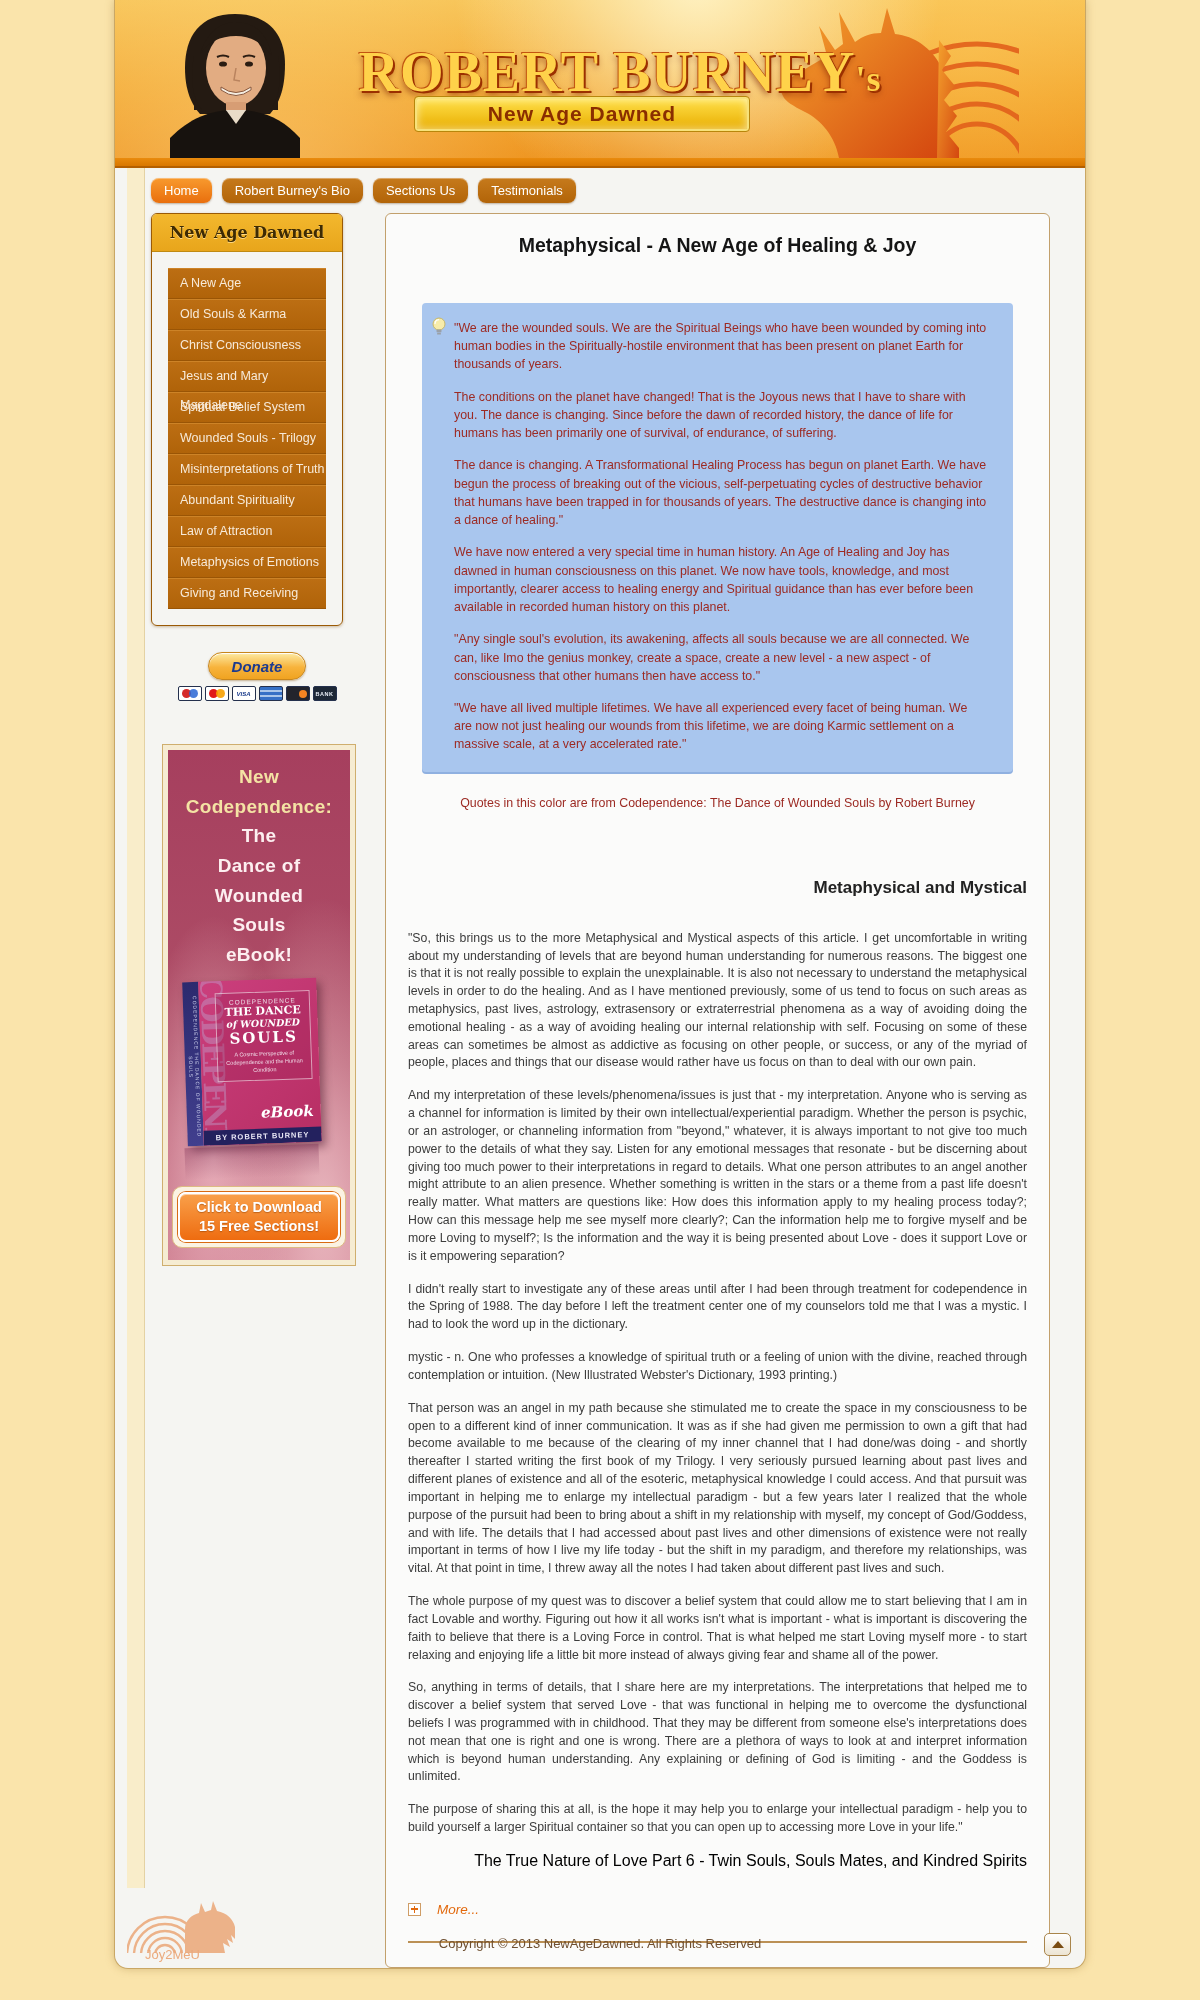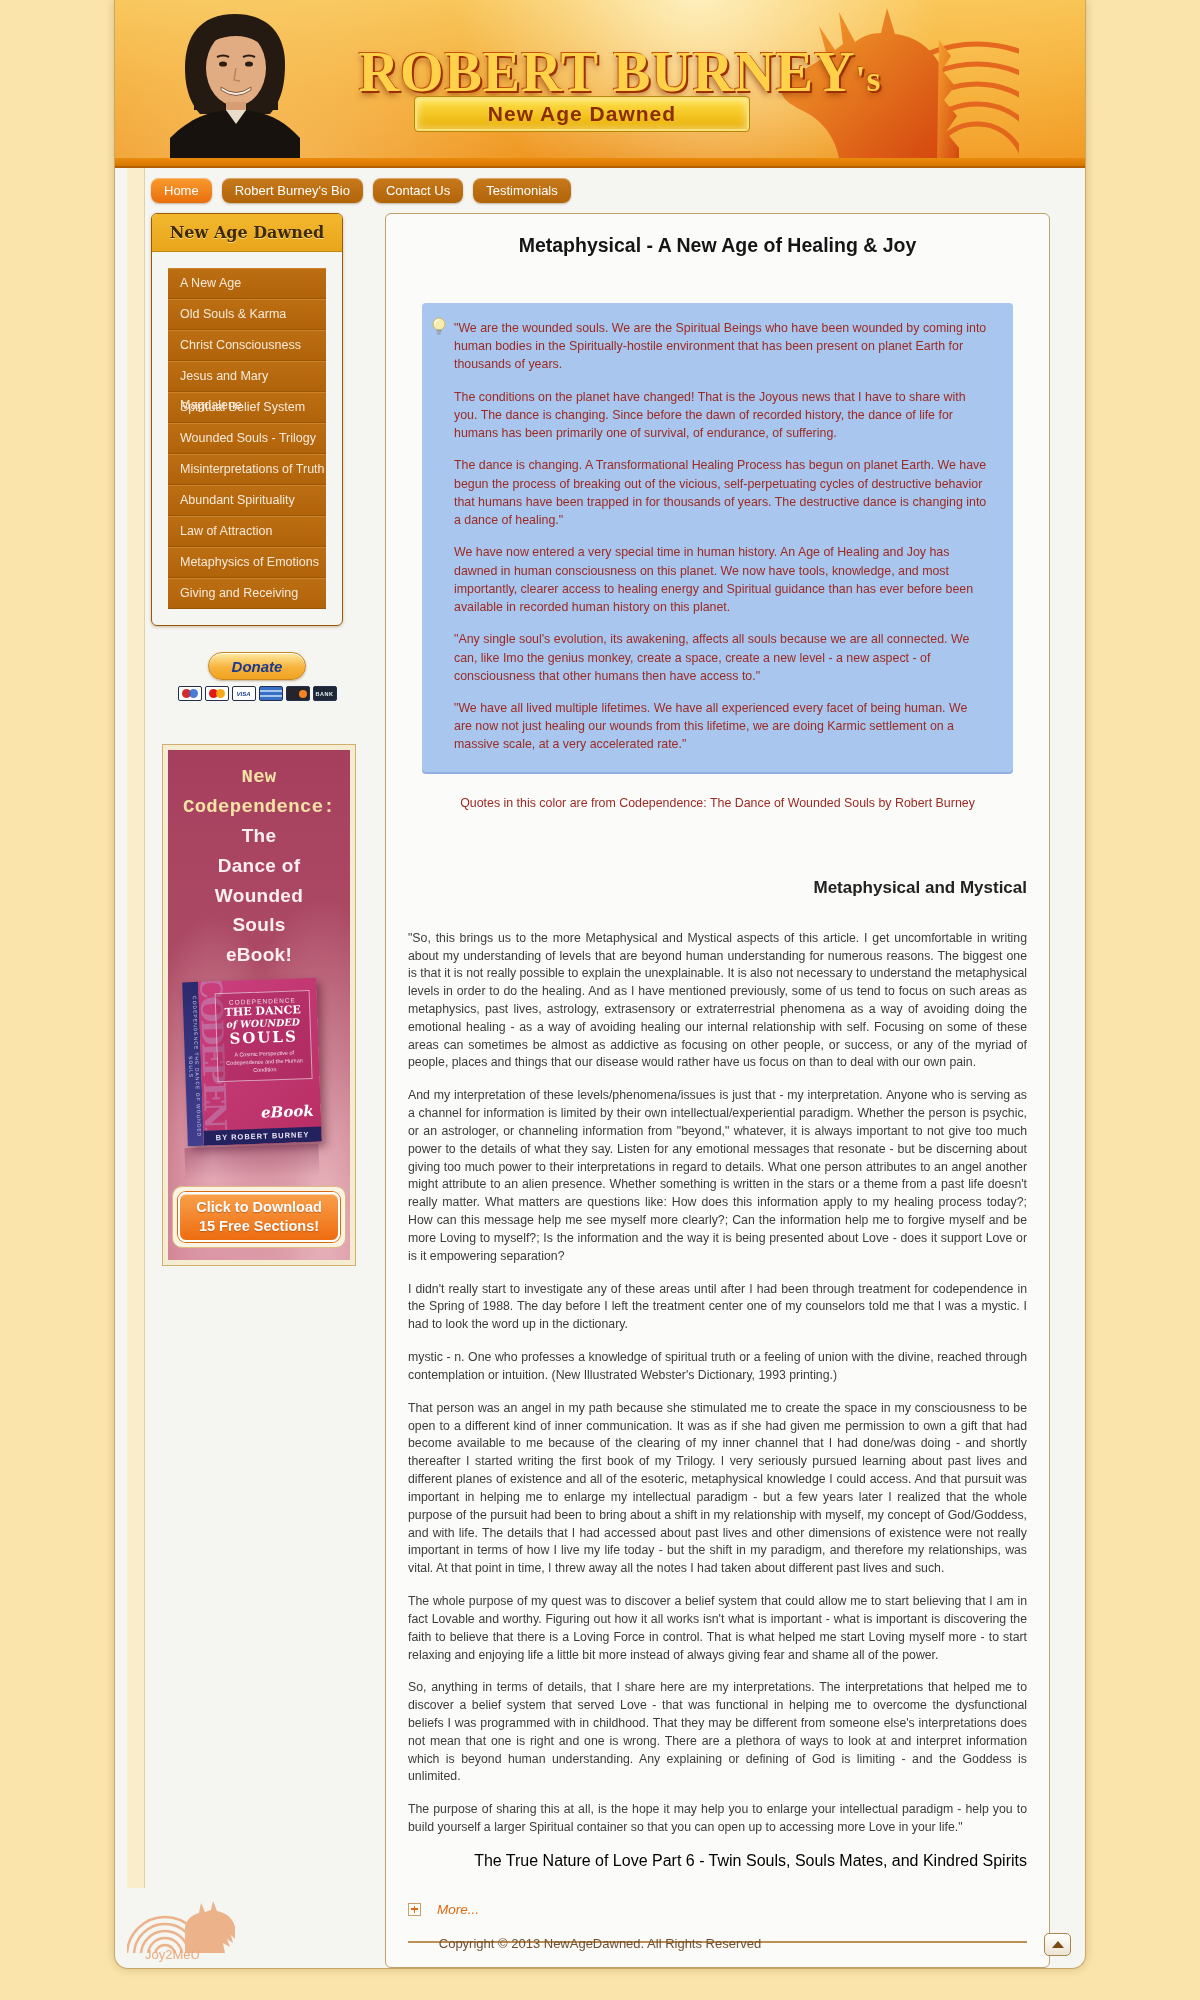--- a/index.html
+++ b/index.html
@@ -63,21 +63,21 @@
   .card-bank-icon::after{content:"BANK";position:absolute;inset:0;display:flex;align-items:center;justify-content:center;
     color:#e8edf5;font-size:5.5px;font-weight:bold;letter-spacing:.5px;}
   
   .promo{width:182px;margin:44px 0 0 12px;border:5px solid #f6ecd2;outline:1px solid #cfae6e;cursor:pointer;
     padding:10px 0 12px;text-align:center;
     background:
       radial-gradient(ellipse at 25% 80%, rgba(238,185,195,.85), transparent 42%),
       radial-gradient(ellipse at 85% 90%, rgba(242,200,205,.8), transparent 48%),
       linear-gradient(#a63f5e,#af5068 62%,#c97588);}
   .promo-line{margin:5px 0;font-size:19px;font-weight:bold;color:#fdeff0;line-height:1.3;letter-spacing:.3px;}
-  .promo-line:nth-child(1),.promo-line:nth-child(2){color:#f4e3a4;font-family:Liberation Mono, monospace;}
+  .promo-line:nth-child(1),.promo-line:nth-child(2){color:#f4e3a4;}
   .bookwrap{position:relative;margin-top:12px;height:200px;}
   .book{position:absolute;left:17px;top:0;width:134px;height:164px;transform:rotate(-2deg);display:flex;
     box-shadow:4px 5px 9px rgba(60,10,30,.45);}
   .spine{width:16px;background:linear-gradient(#2c2a6e,#413f8e);position:relative;}
   .spine-text{position:absolute;top:5px;left:3px;font-size:5px;color:#cfd3ee;writing-mode:vertical-rl;letter-spacing:1px;}
   .cover{flex:1;background:linear-gradient(135deg,#cb3f7d,#b72e63);position:relative;overflow:hidden;}
   .watermark{position:absolute;left:0;top:-6px;font-family:"DejaVu Serif",serif;font-size:30px;font-weight:bold;
     color:rgba(190,185,225,.35);writing-mode:vertical-rl;letter-spacing:-3px;line-height:.8;}
   .cover-box{position:absolute;left:16px;top:12px;right:7px;background:rgba(150,30,80,.3);
     border:1px solid rgba(255,255,255,.55);padding:5px 2px;color:#fff;}
@@ -166,21 +166,21 @@
     </svg>
     <div class="site-title"><span>ROBERT BURNEY</span><span class="suffix">'s</span></div>
     <div class="subtitle-badge">New Age Dawned</div>
   </div>
   <div class="header-strip"></div>
 
   <nav class="nav">
 
   <button class="nav-btn active">Home</button>
       <button class="nav-btn">Robert Burney's Bio</button>
-      <button class="nav-btn">Contact Us</button>
+      <button class="nav-btn">Sections Us</button>
       <button class="nav-btn">Testimonials</button>
     </nav>
 
   <div class="main-row">
 
     <aside class="sidebar">
       <div class="menu">
         <div class="menu-title">New Age Dawned</div>
         <ul class="menu-list">
 

